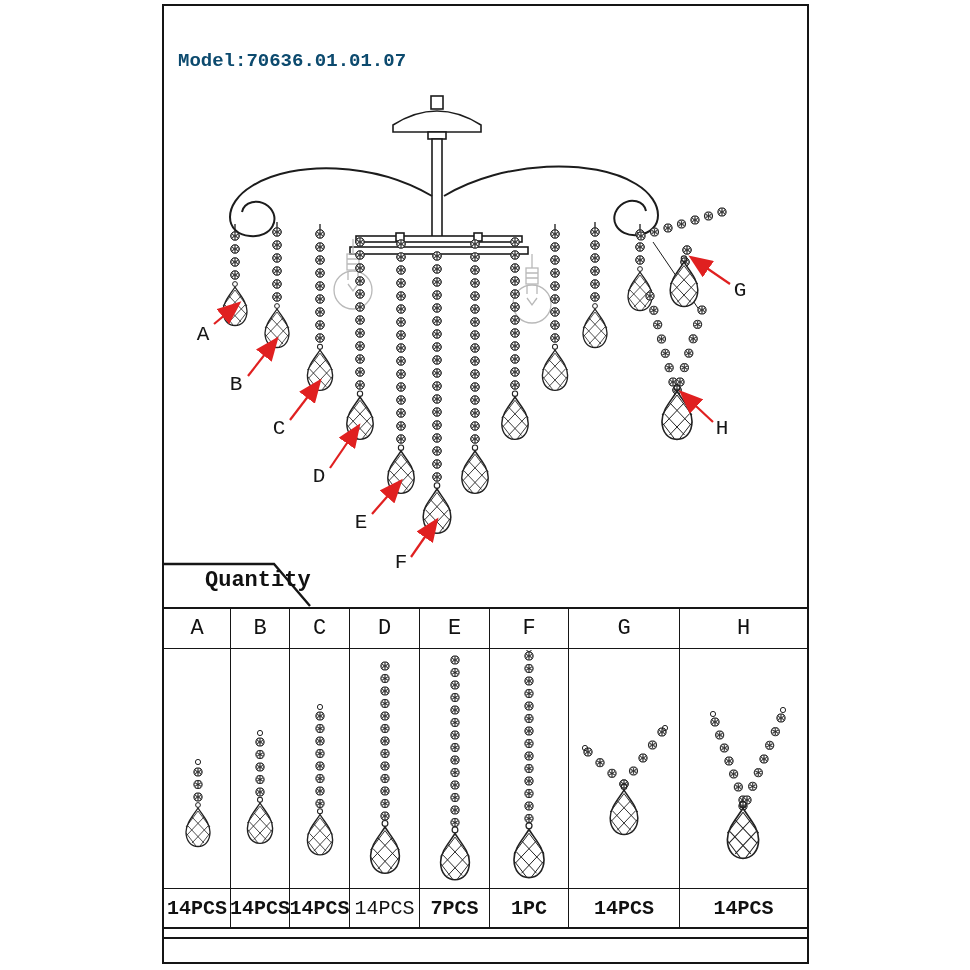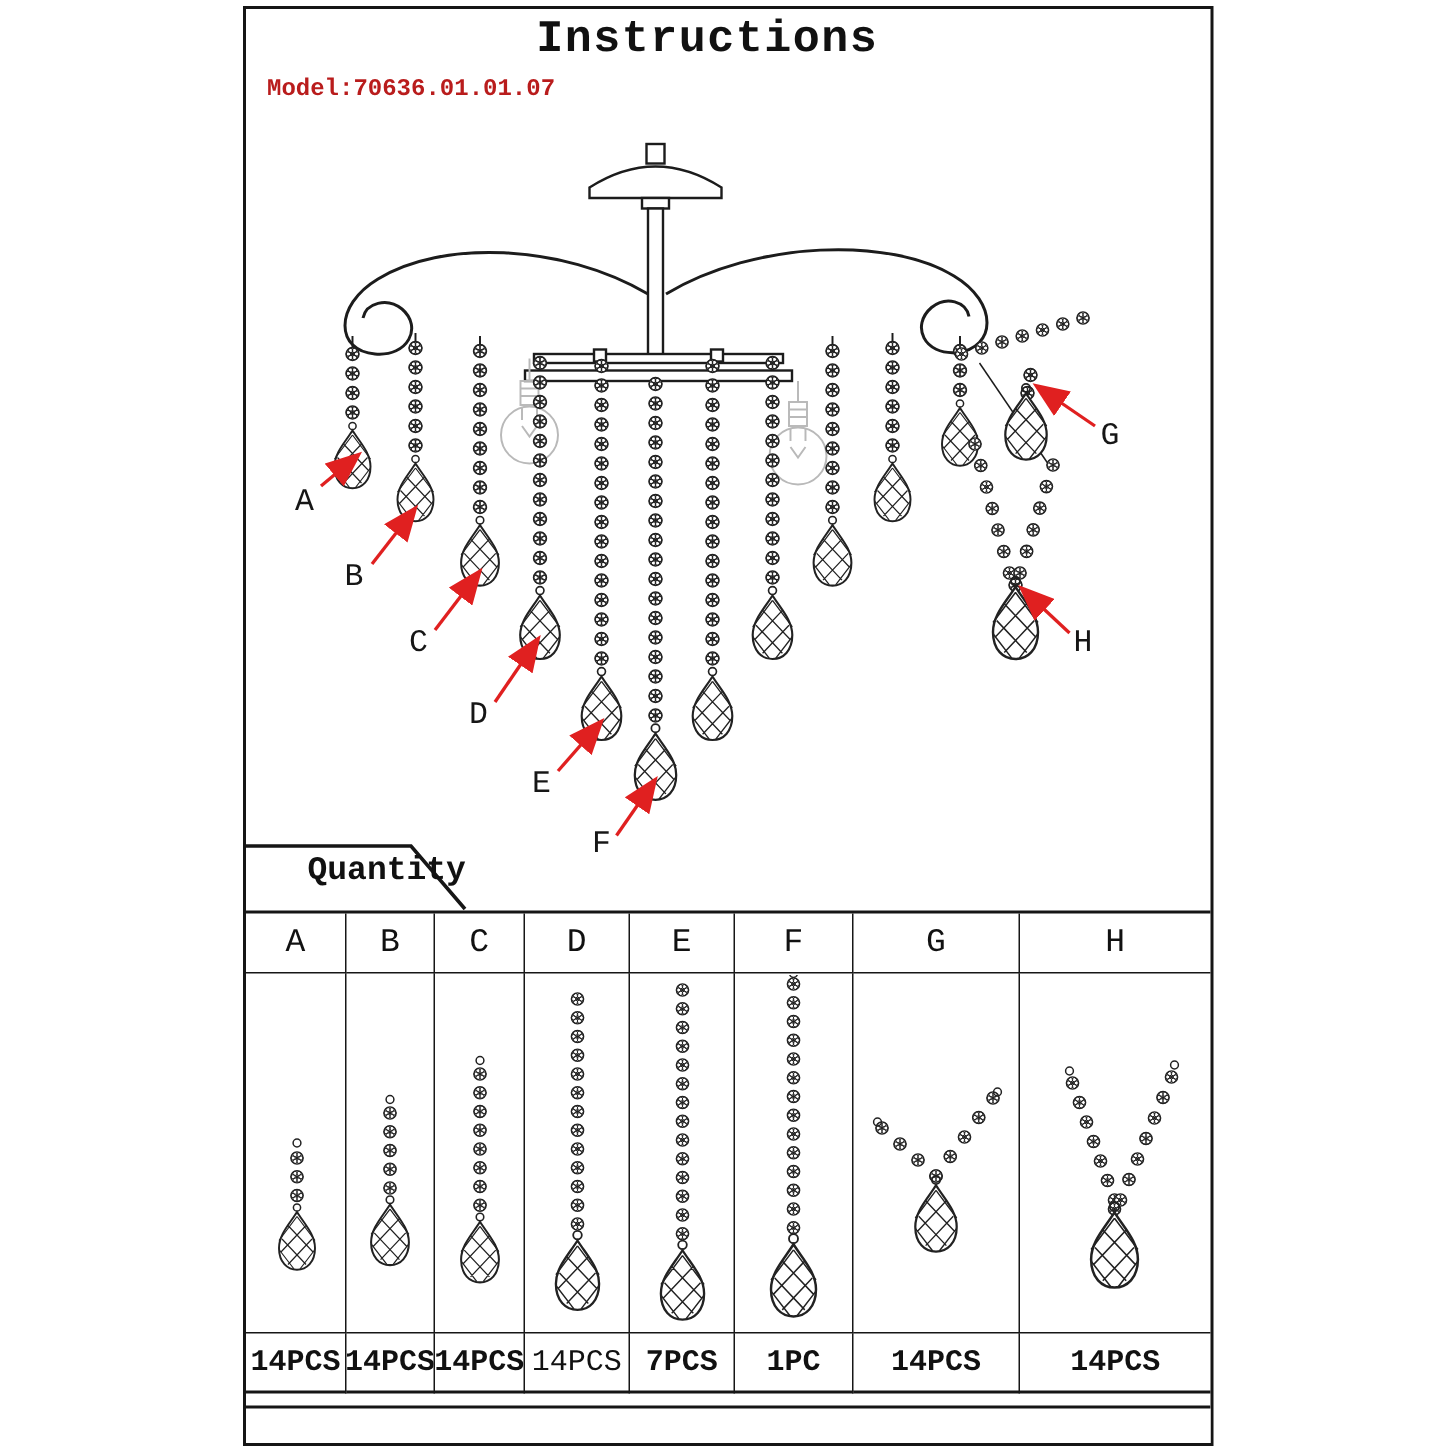--- a/index.html
+++ b/index.html
@@ -1,20 +1,20 @@
 <!DOCTYPE html>
 <html><head>
 <meta charset="utf-8">
 <style>
   html,body{margin:0;padding:0;background:#fff;}
   .mono{font-family:"Liberation Mono","DejaVu Sans Mono",monospace;}
   #page{position:relative;width:970px;height:970px;background:#fff;overflow:hidden;}
   #sheet{position:absolute;left:162px;top:4px;width:643px;height:956px;border:2px solid #151515;background:#fff;}
   #title{position:absolute;left:0;top:4px;width:100%;text-align:center;font-size:30px;font-weight:700;letter-spacing:1px;color:#111;transform:translateX(-14px);}
-  #model{position:absolute;left:14px;top:44px;font-size:16px;font-weight:700;color:#b91c1c;}
+  #model{position:absolute;left:14px;top:44px;font-size:19px;font-weight:700;color:#0c4a6e;}
   #main-diagram{position:absolute;left:0;top:78px;}
   .plabel{font-family:"Liberation Mono","DejaVu Sans Mono",monospace;font-size:21px;fill:#161616;text-anchor:middle;}
   #qcall{position:absolute;left:0;top:556px;}
   #qlabel{position:absolute;left:10px;top:562px;font-size:22px;font-weight:700;color:#111;margin-left:31px;}
   #ptable{position:absolute;left:0;top:601px;width:643px;display:grid;grid-template-columns:67px 59px 60px 70px 70px 79px 111px 127px;grid-template-rows:40px 240px 40px;border-top:2px solid #161616;}
   .cell{box-sizing:border-box;border-right:1.5px solid #161616;display:flex;align-items:center;justify-content:center;overflow:hidden;}
   .cell.lastcol{border-right:none;}
   .head{border-bottom:1.5px solid #161616;font-size:22px;color:#111;}
   .bodycell{border-bottom:1.5px solid #161616;align-items:flex-start;padding-top:1px;}
   .qty{border-bottom:2px solid #161616;font-size:20px;font-weight:700;color:#111;}
@@ -46,21 +46,20 @@
     </g>
     <marker id="arr" markerWidth="11" markerHeight="9" refX="9" refY="4.5" orient="auto">
       <path id="arrhead" d="M0,0 L11,4.5 L0,9 Z" fill="#e02020"></path>
     </marker>
   </defs>
 </svg>
 
 <div id="page">
   <div id="sheet">
 
-    <div id="title" class="mono">Instructions</div>
     <div id="model" class="mono">Model:70636.01.01.07</div>
 
     <svg id="main-diagram" width="643" height="487" viewBox="0 0 643 487">
 
       <g fill="#fff" stroke="#1c1c1c" stroke-width="1.6">
         <rect x="267" y="12" width="12" height="13"></rect>
         <path d="M229 41 Q273 13 317 41 L317 48 L229 48 Z"></path>
         <rect x="264" y="48" width="18" height="7"></rect>
         <rect x="268" y="55" width="10" height="100"></rect>
         <rect x="192" y="152" width="166" height="6"></rect>

